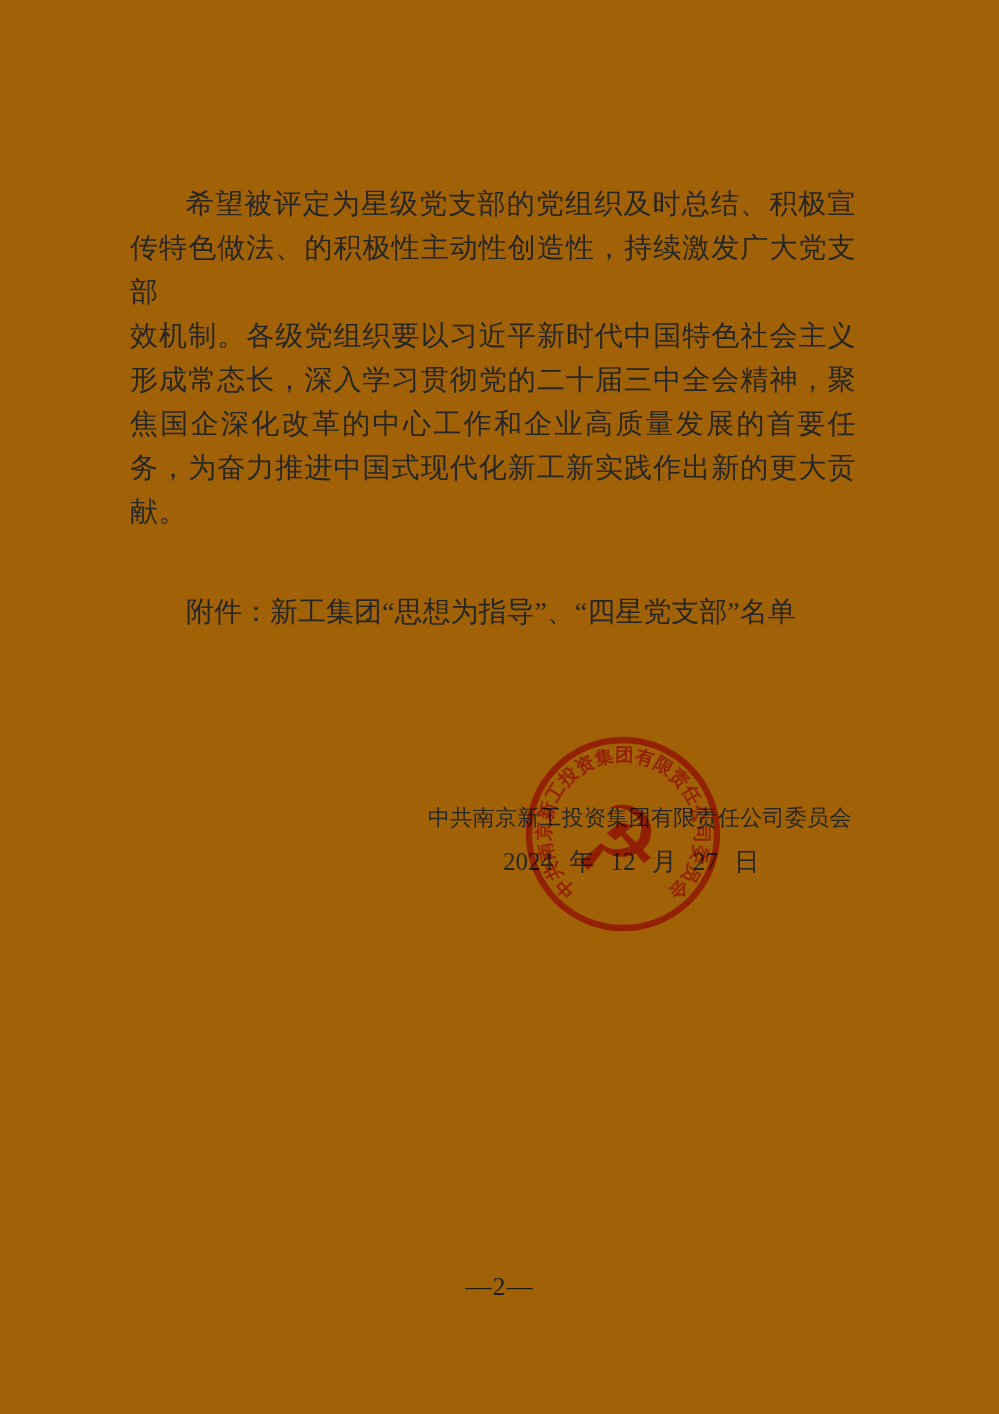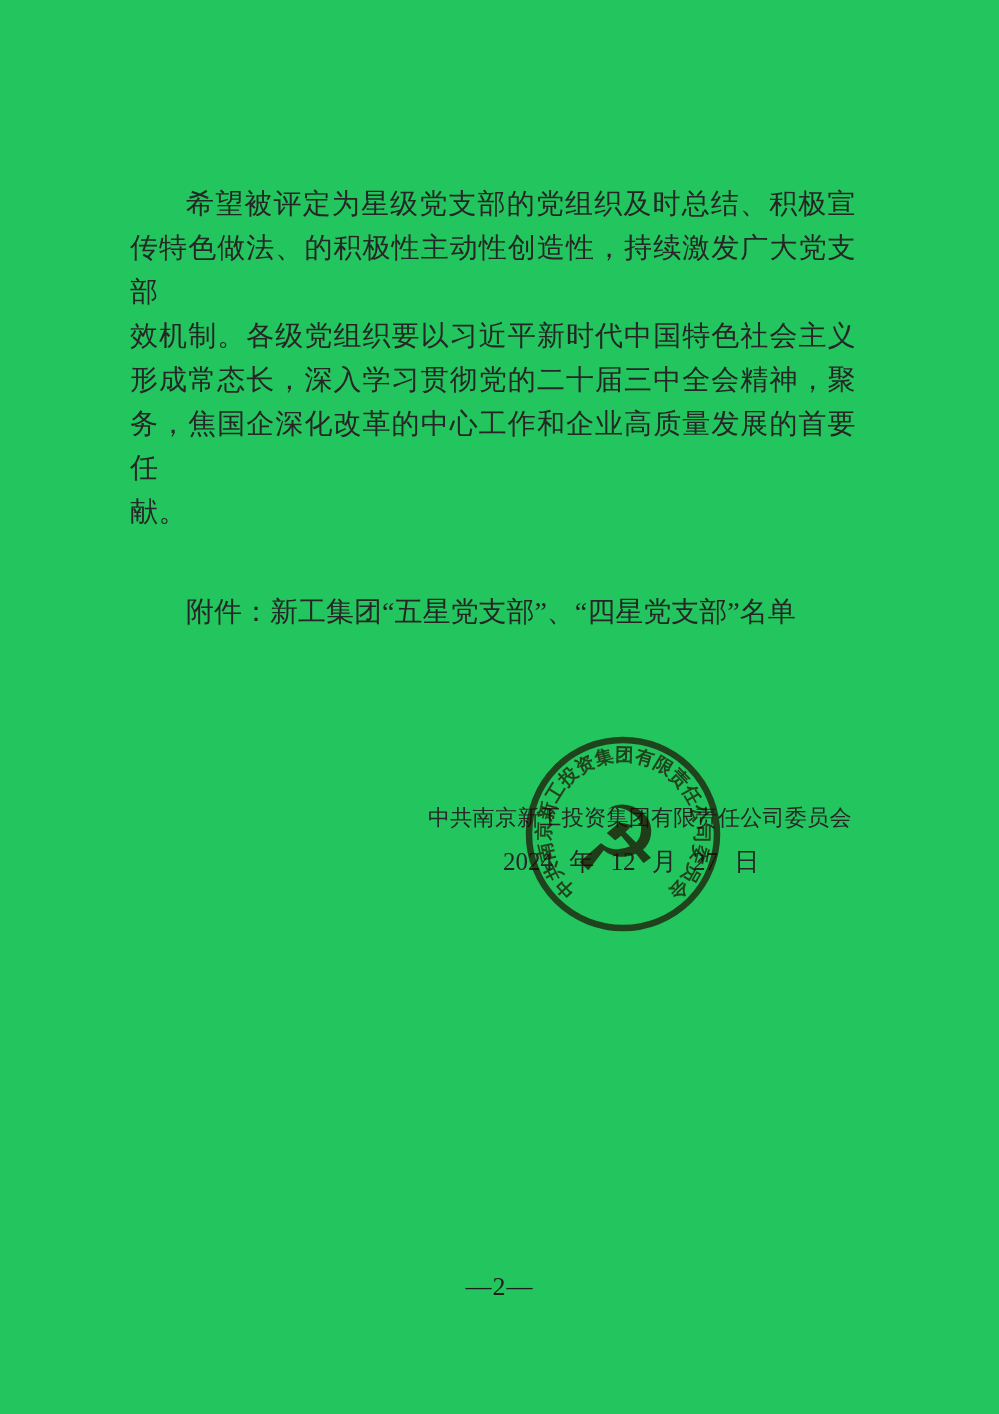--- a/index.html
+++ b/index.html
@@ -2,21 +2,21 @@
 <html><head>
 <meta charset="utf-8">
 <style>
   * { margin: 0; padding: 0; box-sizing: border-box; }
   html, body { background: #888; }
   .page {
     position: relative;
     width: 999px;
     height: 1414px;
     margin: 0 auto;
-    background: #22c55e;
+    background: #a16207;
     overflow: hidden;
     font-family: "Liberation Serif", "DejaVu Serif", serif;
     color: #262626;
   }
   .body-text {
     position: absolute;
     left: 130px;
     top: 182px;
     width: 726px;
     font-size: 28px;
@@ -92,25 +92,26 @@
 </head>
 <body>
 
 <div class="page">
 
   <div class="body-text">
     <div class="line just indent">希望被评定为星级党支部的党组织及时总结、积极宣</div>
     <div class="line just">传特色做法、的积极性主动性创造性，持续激发广大党支部</div>
     <div class="line just">效机制。各级党组织要以习近平新时代中国特色社会主义</div>
     <div class="line just">形成常态长，深入学习贯彻党的二十届三中全会精神，聚</div>
-    <div class="line just">务，焦国企深化改革的中心工作和企业高质量发展的首要任</div>
+    <div class="line just">焦国企深化改革的中心工作和企业高质量发展的首要任</div>
+    <div class="line just">务，为奋力推进中国式现代化新工新实践作出新的更大贡</div>
     <div class="line">献。</div>
   </div>
 
-  <div class="attachment">附件：新工集团“五星党支部”、“四星党支部”名单</div>
+  <div class="attachment">附件：新工集团“思想为指导”、“四星党支部”名单</div>
 
   <div class="signature">中共南京新工投资集团有限责任公司委员会</div>
 
   <div class="sign-date">2024 年 12 月 27 日</div>
 
   <svg class="seal" viewBox="0 0 212 212" aria-hidden="true">
     <circle cx="106" cy="106" r="94" fill="none" stroke-width="6.5" stroke="#e8483c"></circle>
     <path id="seal-arc-path" d="M 59.1 161.9 A 73 73 0 1 1 152.9 161.9" fill="none"></path>
     <text class="arc-text" fill="#e8483c">
       <textPath href="#seal-arc-path" startOffset="0">中共南京新工投资集团有限责任公司委员会</textPath>

